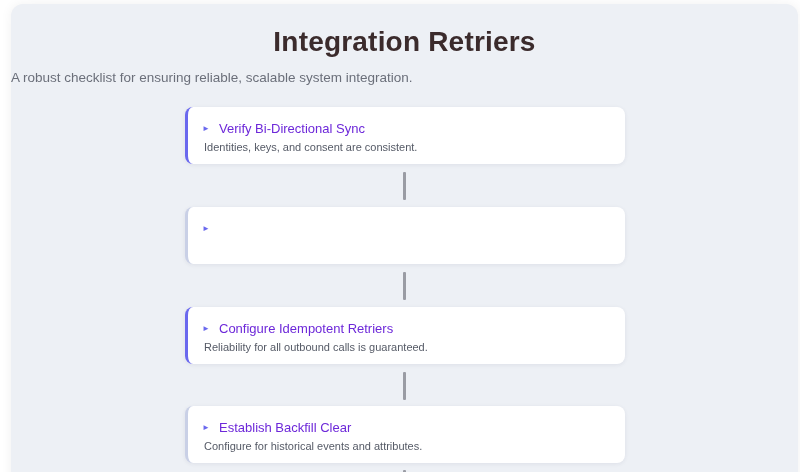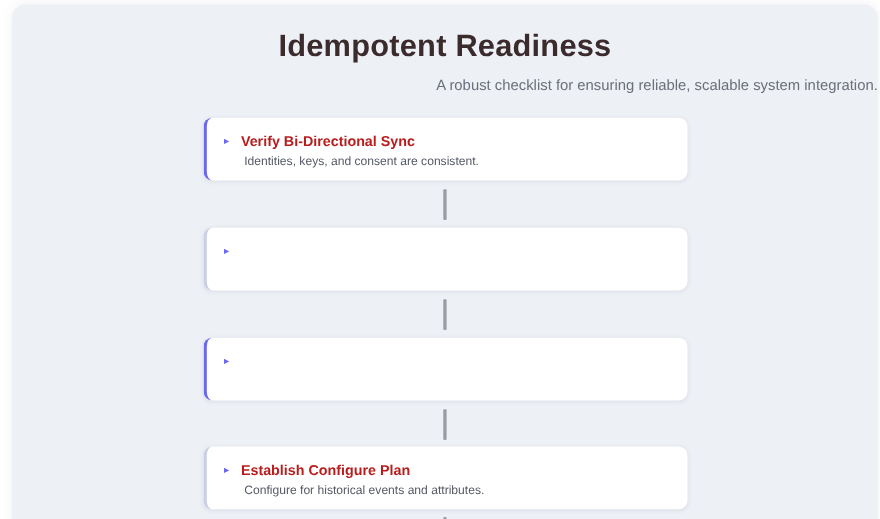--- a/index.html
+++ b/index.html
@@ -22,21 +22,21 @@
       left: 0; right: 0; top: 22px;
       text-align: center;
       font-size: 28px;
       font-weight: bold;
       color: #3b2b2c;
       letter-spacing: 0.2px;
     }
     .subtitle {
       position: absolute;
       left: 0; right: 0; top: 66px;
-      text-align: right;
+      text-align: left;
       font-size: 13.5px;
       color: #6b6f7a;
     }
     .card {
       position: absolute;
       left: 174px;
       width: 440px;
       height: 57px;
       background: #ffffff;
       border-radius: 8px;
@@ -48,61 +48,63 @@
     .card .tri {
       position: absolute;
       left: 14px; top: 17px;
       font-size: 8px;
       color: #6a68ee;
     }
     .card .ctitle {
       position: absolute;
       left: 31px; top: 14px;
       font-size: 13px;
-      font-weight: bold;
-      color: #b91c1c;
+      font-weight: normal;
+      color: #6d28d9;
     }
     .card .cdesc {
       position: absolute;
-      left: 34px; top: 34px;
+      left: 16px; top: 34px;
       font-size: 11px;
       color: #555a66;
     }
     .connector {
       position: absolute;
       left: 392px;
       width: 3px;
       height: 28px;
       background: #9a9ca4;
       border-radius: 1px;
     }
   </style>
 </head>
 <body>
 
 <div class="frame">
-  <div class="title">Idempotent Readiness</div>
+  <div class="title">Integration Retriers</div>
   <div class="subtitle">A robust checklist for ensuring reliable, scalable system integration.</div>
 
   <div class="card accent" style="top:103px">
     <span class="tri">►</span>
     <span class="ctitle">Verify Bi-Directional Sync</span>
     <span class="cdesc">Identities, keys, and consent are consistent.</span>
   </div>
   <div class="connector" style="top:168px"></div>
 
   <div class="card" style="top:203px">
     <span class="tri">►</span>
   </div>
   <div class="connector" style="top:268px"></div>
 
   <div class="card accent" style="top:303px">
     <span class="tri">►</span>
+    <span class="ctitle">Configure Idempotent Retriers</span>
+    <span class="cdesc">Reliability for all outbound calls is guaranteed.</span>
   </div>
   <div class="connector" style="top:368px"></div>
 
   <div class="card" style="top:402px">
     <span class="tri">►</span>
-    <span class="ctitle">Establish Configure Plan</span>
+    <span class="ctitle">Establish Backfill Clear</span>
     <span class="cdesc">Configure for historical events and attributes.</span>
   </div>
   <div class="connector" style="top:466px"></div>
 </div>
 
 </body></html>

